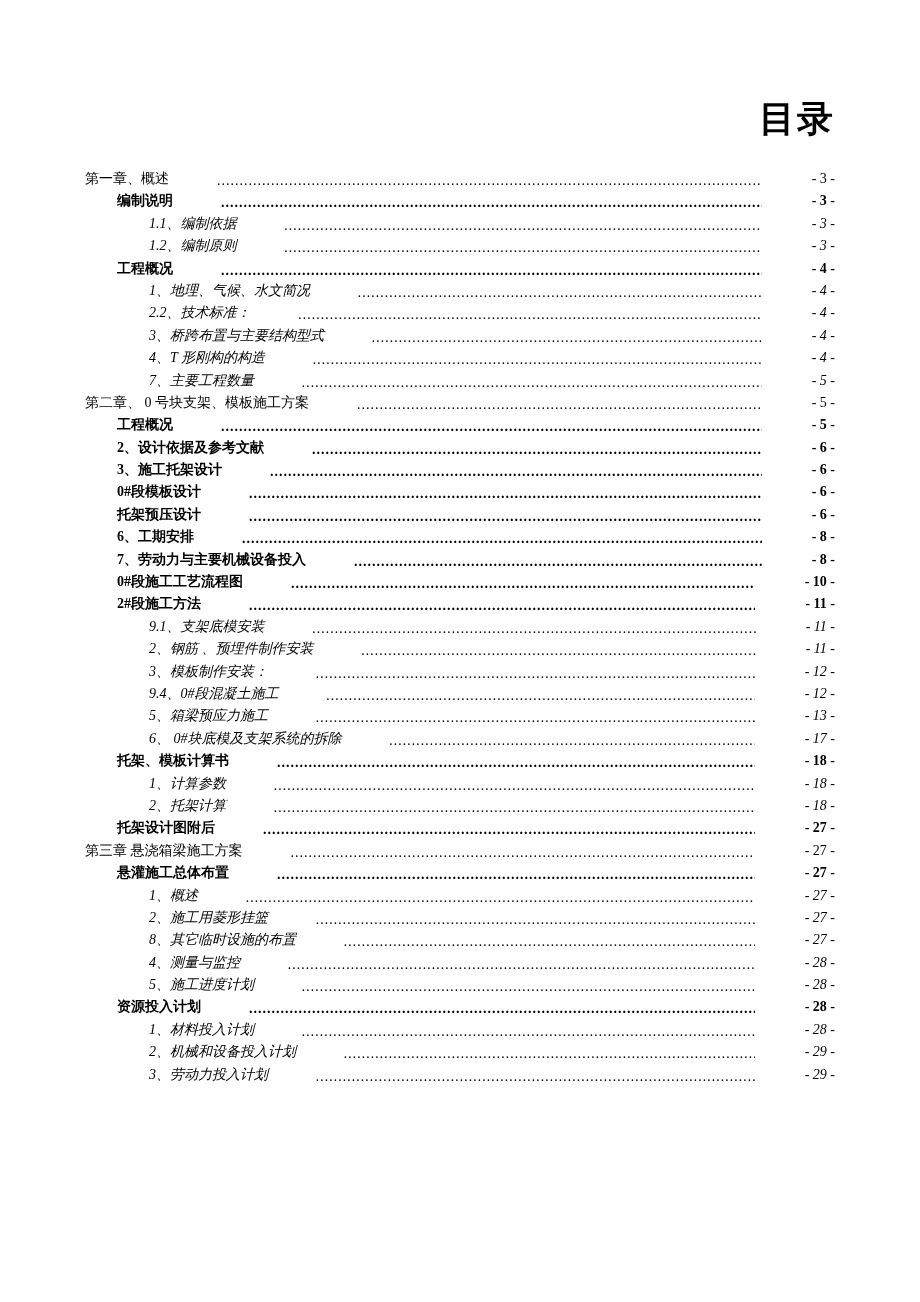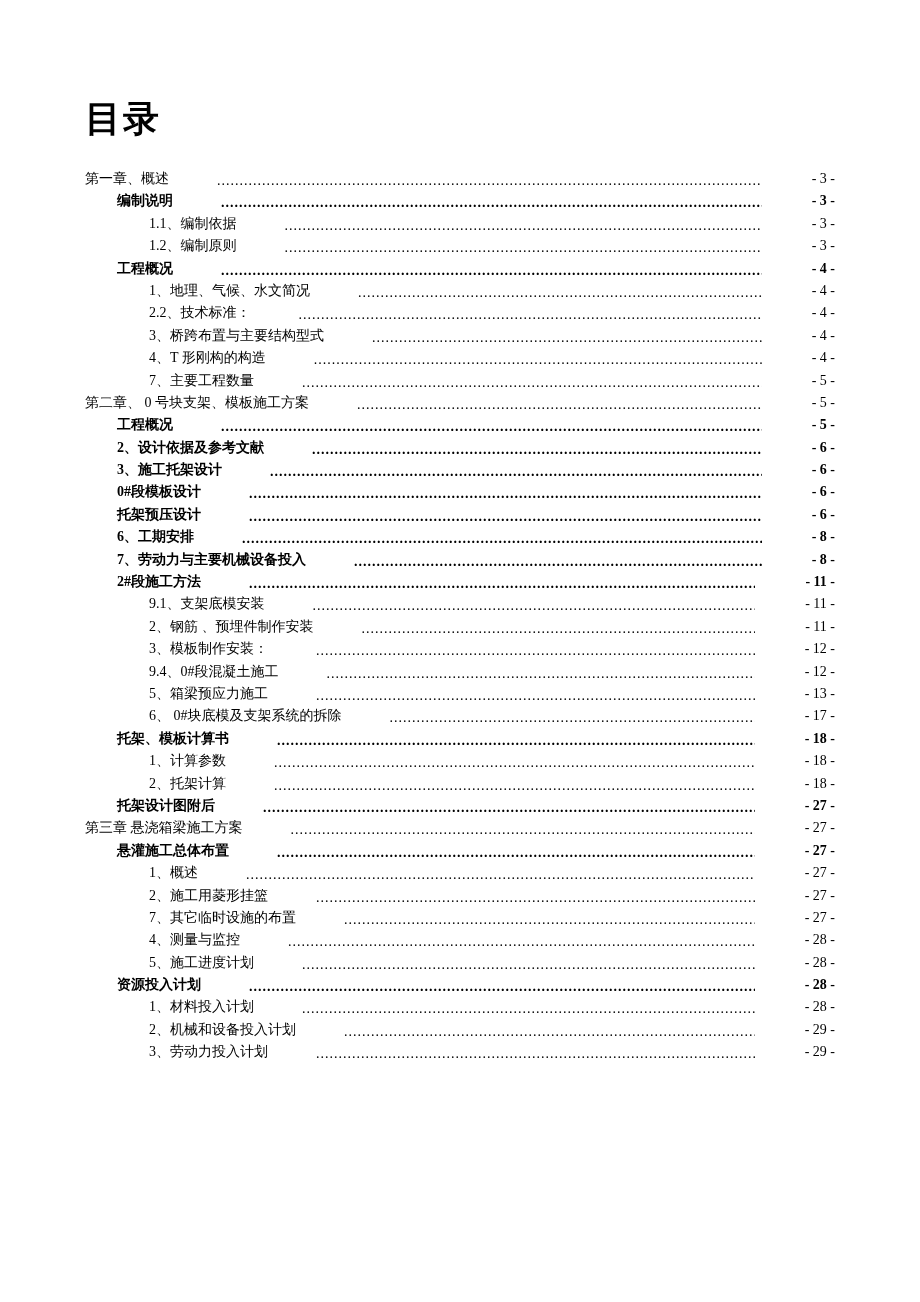--- a/index.html
+++ b/index.html
@@ -6,21 +6,21 @@
     body {
       width: 920px;
       height: 1302px;
       background: #fff;
       font-family: "SimSun", "宋体", serif;
       color: #000;
       padding: 95px 85px 60px 85px;
       position: relative;
     }
     .title {
-      text-align: left;
+      text-align: right;
       font-size: 36px;
       font-weight: bold;
       margin-bottom: 28px;
       letter-spacing: 2px;
     }
     .toc { font-size: 14px; line-height: 1; }
     .toc-row {
       display: flex;
       align-items: center;
       white-space: nowrap;
@@ -35,21 +35,21 @@
       color: #000;
       position: relative;
       top: 2px;
     }
     .toc-dots::after {
       content: "........................................................................................................................................................................................................................................................";
     }
     .toc-page { flex: 0 0 auto; padding-left: 2px; }
     .lvl-0 { padding-left: 0; }
     .lvl-1 { padding-left: 32px; font-weight: bold; }
-    .lvl-2 { padding-left: 64px; }
+    .lvl-2 { padding-left: 64px; font-style: italic; }
   </style>
 </head>
 <body>
 
 <div class="title">目录</div>
 
 <div class="toc" id="toc-container">
     <div class="toc-row lvl-0">
       <span class="toc-label">第一章、概述</span>
       <span class="toc-dots"></span>
@@ -134,20 +134,25 @@
       <span class="toc-label">6、工期安排</span>
       <span class="toc-dots"></span>
       <span class="toc-page">- 8 -</span>
     </div>
     <div class="toc-row lvl-1">
       <span class="toc-label">7、劳动力与主要机械设备投入</span>
       <span class="toc-dots"></span>
       <span class="toc-page">- 8 -</span>
     </div>
     <div class="toc-row lvl-1">
+      <span class="toc-label">0#段施工工艺流程图</span>
+      <span class="toc-dots"></span>
+      <span class="toc-page">- 10 -</span>
+    </div>
+    <div class="toc-row lvl-1">
       <span class="toc-label">2#段施工方法</span>
       <span class="toc-dots"></span>
       <span class="toc-page">- 11 -</span>
     </div>
     <div class="toc-row lvl-2">
       <span class="toc-label">9.1、支架底模安装</span>
       <span class="toc-dots"></span>
       <span class="toc-page">- 11 -</span>
     </div>
     <div class="toc-row lvl-2">
@@ -209,21 +214,21 @@
       <span class="toc-label">1、概述</span>
       <span class="toc-dots"></span>
       <span class="toc-page">- 27 -</span>
     </div>
     <div class="toc-row lvl-2">
       <span class="toc-label">2、施工用菱形挂篮</span>
       <span class="toc-dots"></span>
       <span class="toc-page">- 27 -</span>
     </div>
     <div class="toc-row lvl-2">
-      <span class="toc-label">7、其它临时设施的布置</span>
+      <span class="toc-label">8、其它临时设施的布置</span>
       <span class="toc-dots"></span>
       <span class="toc-page">- 27 -</span>
     </div>
     <div class="toc-row lvl-2">
       <span class="toc-label">4、测量与监控</span>
       <span class="toc-dots"></span>
       <span class="toc-page">- 28 -</span>
     </div>
     <div class="toc-row lvl-2">
       <span class="toc-label">5、施工进度计划</span>

